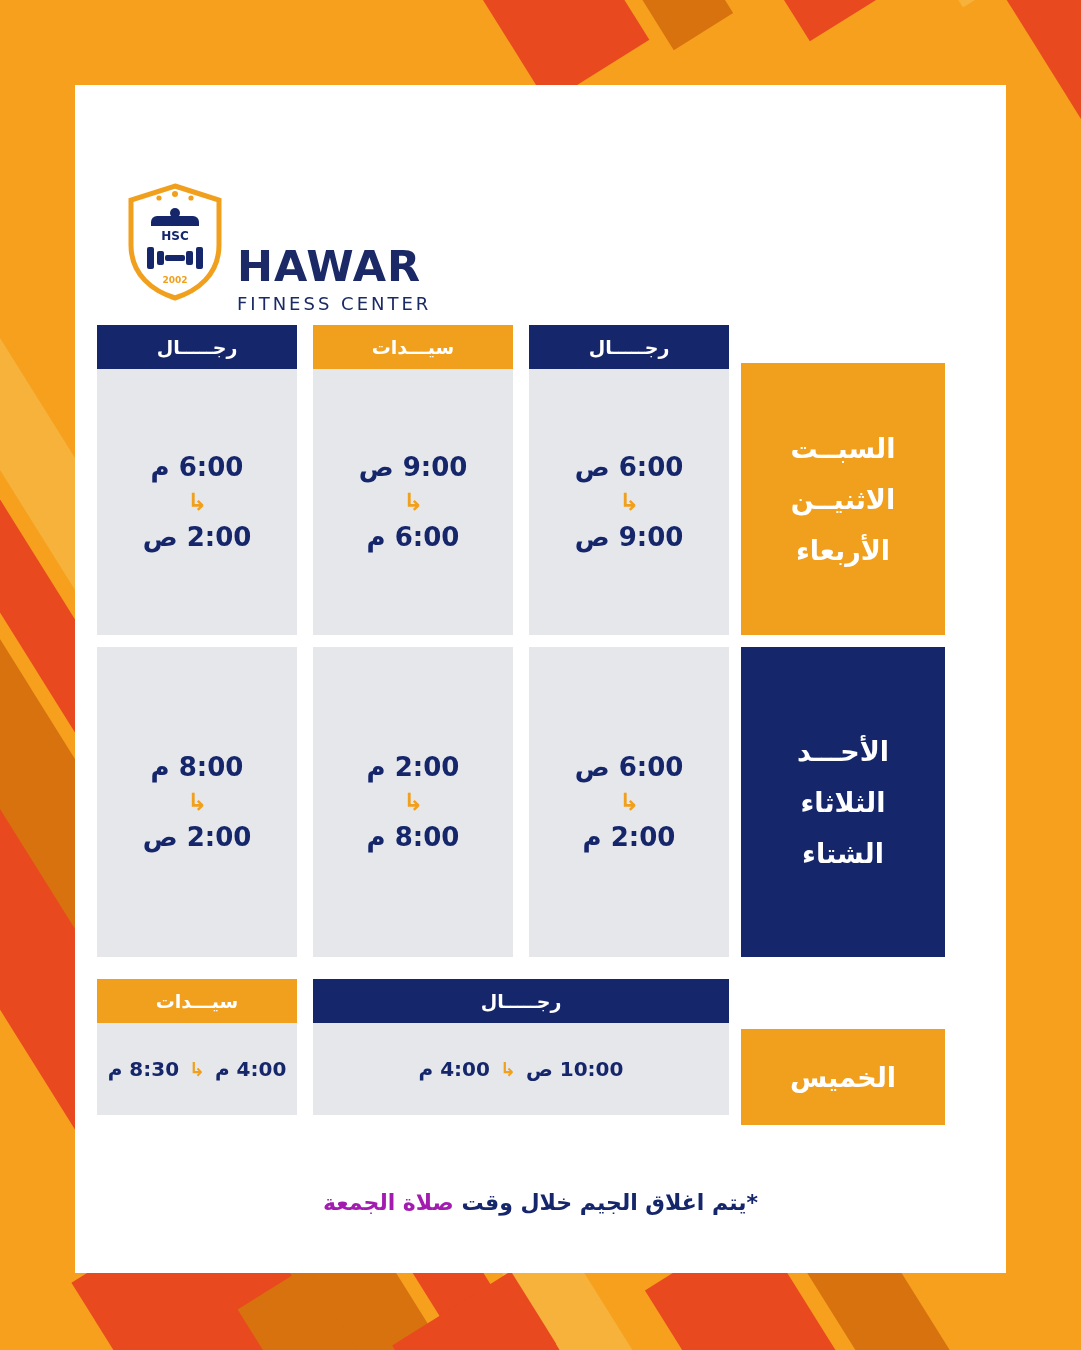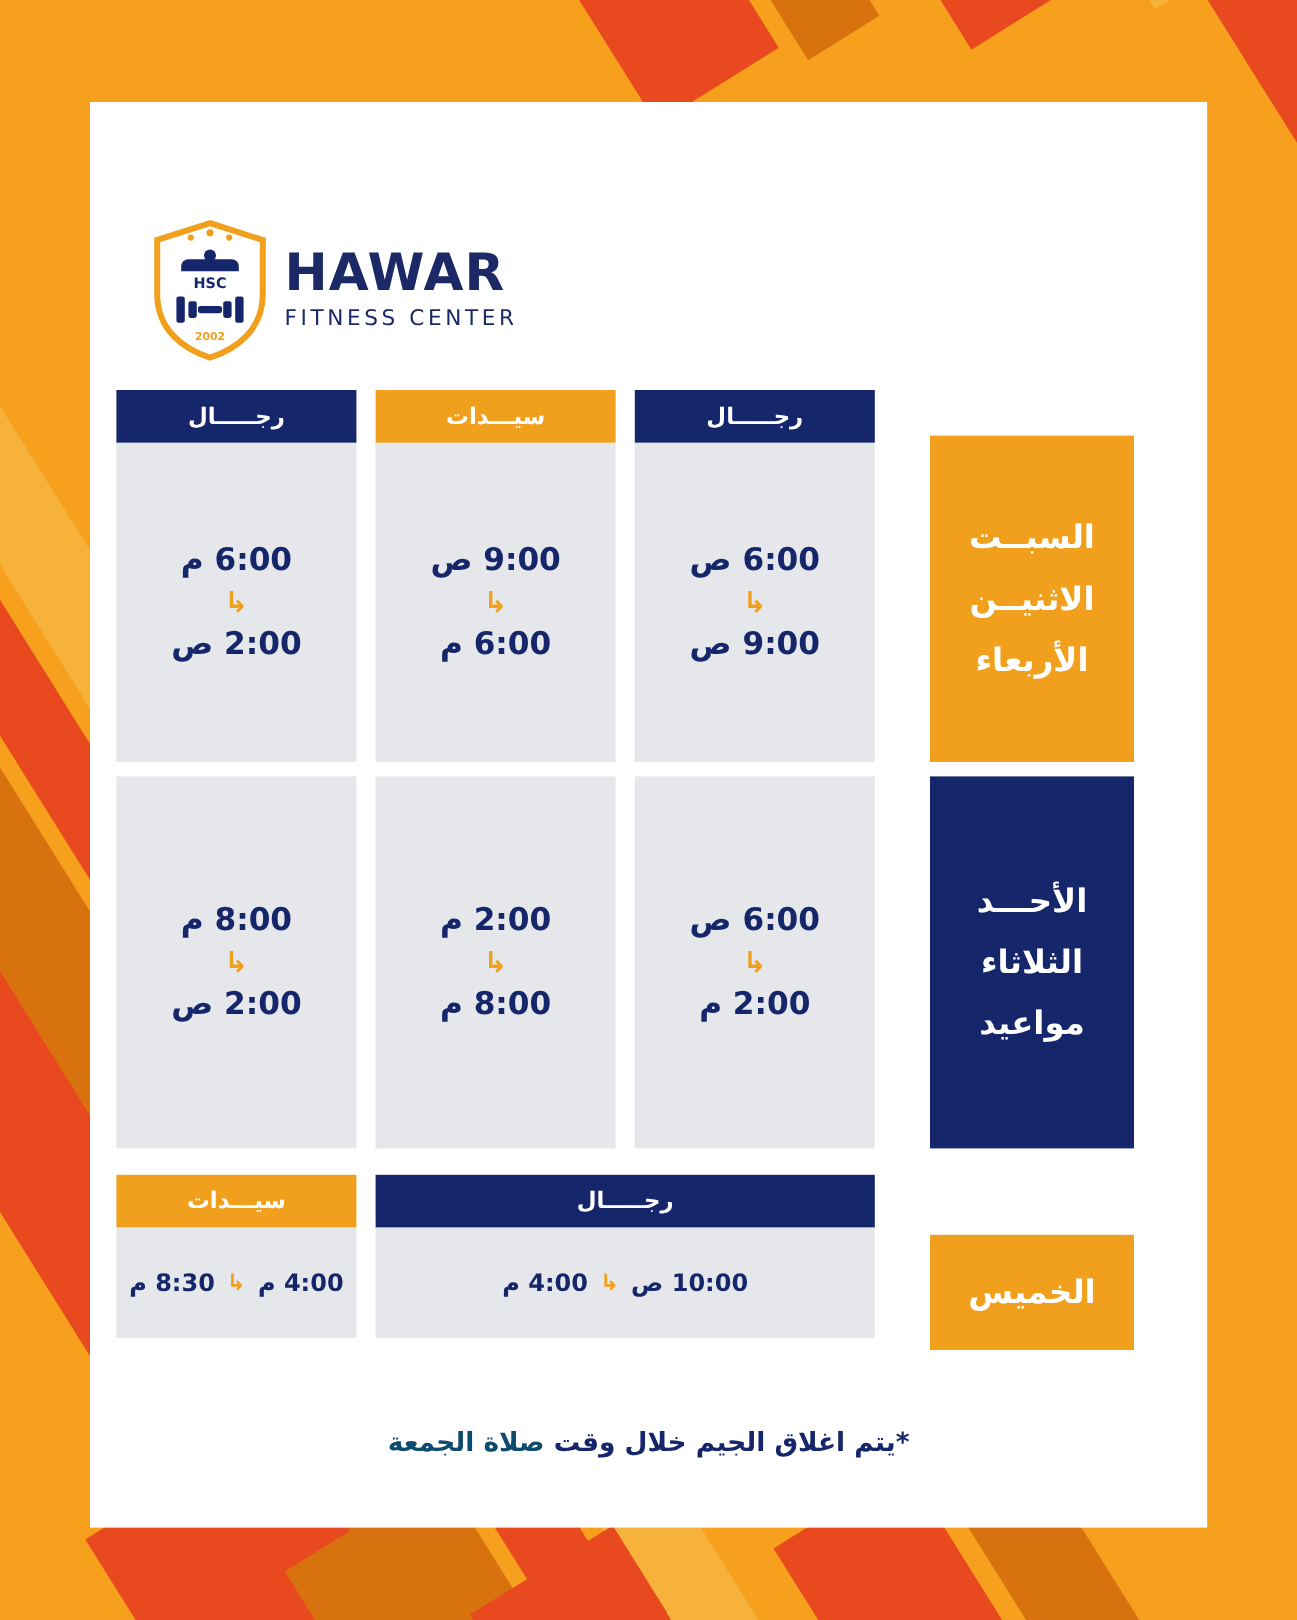--- a/index.html
+++ b/index.html
@@ -84,20 +84,21 @@
     top: 24px;
     text-align: left;
     direction: ltr;
   }
   #logo-word {
     color: #1B2A66;
     font-size: 43px;
     font-weight: bold;
     letter-spacing: 1px;
     line-height: 1;
+    margin-top: 38px;
   }
   #logo-sub {
     color: #1B2A66;
     font-size: 18px;
     letter-spacing: 3.0px;
     margin-top: 7px;
     line-height: 1;
   }
 
   
@@ -106,21 +107,21 @@
     left: 61px;
     right: 61px;
     top: 240px;
   }
 
   .row { position: relative; }
 
   .daycol {
     position: absolute;
     right: 0;
-    width: 170px;
+    width: 204px;
     box-sizing: border-box;
     display: flex;
     flex-direction: column;
     justify-content: center;
     align-items: center;
     gap: 20px;
     color: #FFFFFF;
     font-size: 27px;
     font-weight: bold;
   }
@@ -174,21 +175,21 @@
   #footnote {
     position: absolute;
     left: 0;
     right: 0;
     top: 1105px;
     text-align: center;
     font-size: 22px;
     font-weight: bold;
     color: #15266B;
   }
-  #footnote .hl { color: #0c4a6e; }
+  #footnote .hl { color: #a21caf; }
 </style>
 </head>
 <body>
 
 <div id="bg-layer">
   <div class="stripe s-red" style="left:-180px;  top:-300px;  width:150px; height:2000px;"></div>
   <div class="stripe s-dark" style="left:-60px;   top:-300px;  width:90px;  height:2000px;"></div>
   <div class="stripe s-red" style="left:60px;    top:-300px;  width:60px;  height:2000px;"></div>
   <div class="stripe s-light" style="left:150px;   top:-300px;  width:70px;  height:2000px;"></div>
   <div class="stripe s-red" style="left:300px;   top:-760px;  width:120px; height:900px;"></div>
@@ -271,21 +272,21 @@
           <span class="arrow">↳</span>
           <span>2:00 ص</span>
         </div>
       </div>
     </div>
 
     <div class="row" style="height:320px; margin-top:12px;">
       <div class="daycol navy" style="top:0; height:310px;">
         <span>الأحـــد</span>
         <span>الثلاثاء</span>
-        <span>مواعيد</span>
+        <span>الشتاء</span>
       </div>
 
       <div class="slot" style="right:216px; top:0; width:200px;">
         <div class="slot-body" style="height:310px;">
           <span>6:00 ص</span>
           <span class="arrow">↳</span>
           <span>2:00 م</span>
         </div>
       </div>
 

